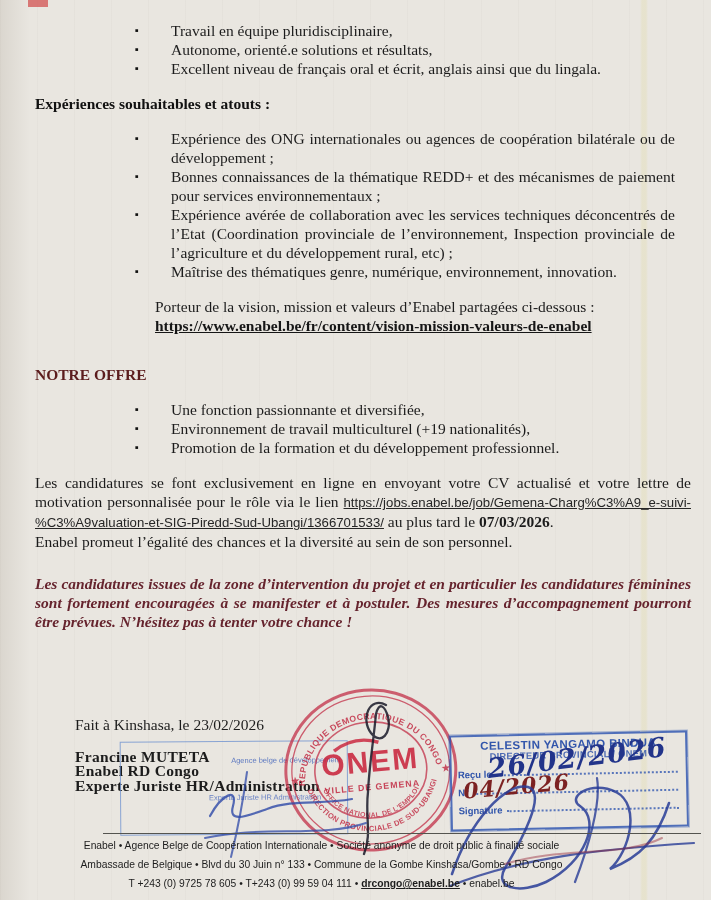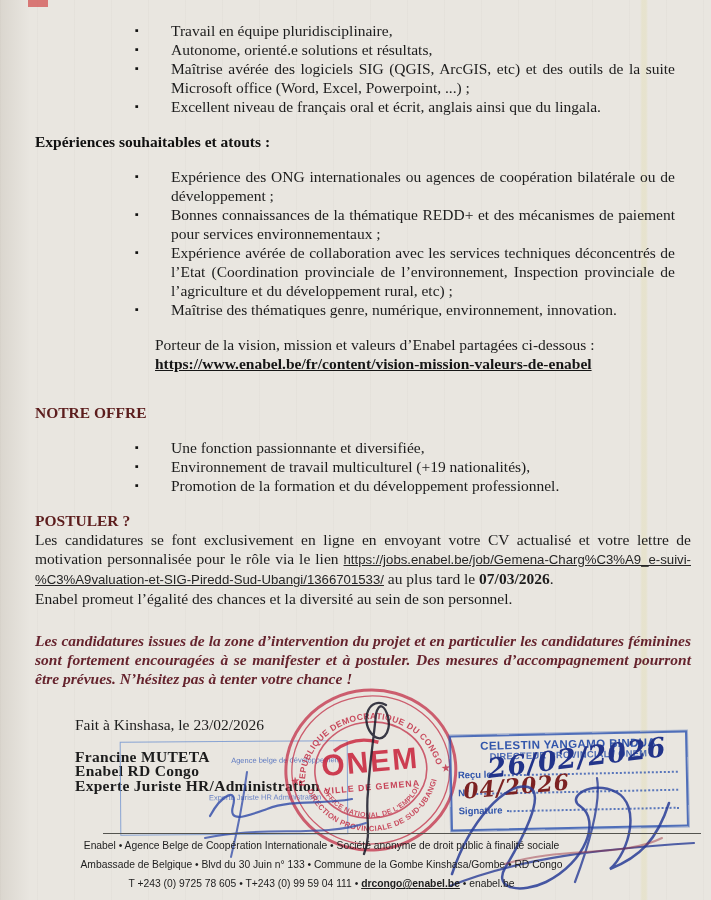--- a/index.html
+++ b/index.html
@@ -61,21 +61,20 @@
 </head>
 <body>
 
 <div class="page">
   <div class="scan-mark"></div>
 
   <div class="content">
     <ul class="blist">
       <li>Travail en équipe pluridisciplinaire,</li>
       <li>Autonome, orienté.e solutions et résultats,</li>
-      <li>Maîtrise avérée des logiciels SIG (QGIS, ArcGIS, etc) et des outils de la suite Microsoft office (Word, Excel, Powerpoint, ...) ;</li>
       <li>Excellent niveau de français oral et écrit, anglais ainsi que du lingala.</li>
     </ul>
 
     <h3>Expériences souhaitables et atouts :</h3>
     <ul class="blist">
       <li>Expérience des ONG internationales ou agences de coopération bilatérale ou de développement ;</li>
       <li>Bonnes connaissances de la thématique REDD+ et des mécanismes de paiement pour services environnementaux ;</li>
       <li>Expérience avérée de collaboration avec les services techniques déconcentrés de l’Etat (Coordination provinciale de l’environnement, Inspection provinciale de l’agriculture et du développement rural, etc) ;</li>
       <li>Maîtrise des thématiques genre, numérique, environnement, innovation.</li>
     </ul>
@@ -85,21 +84,20 @@
       <span class="porteur-link">https://www.enabel.be/fr/content/vision-mission-valeurs-de-enabel</span>
     </div>
 
     <h3 class="maroon offre">NOTRE OFFRE</h3>
     <ul class="blist">
       <li>Une fonction passionnante et diversifiée,</li>
       <li>Environnement de travail multiculturel (+19 nationalités),</li>
       <li>Promotion de la formation et du développement professionnel.</li>
     </ul>
 
-    <h3 class="maroon postuler">POSTULER ?</h3>
     <p class="body"><span>Les candidatures se font exclusivement en ligne en envoyant votre CV actualisé et votre lettre de motivation personnalisée pour le rôle via le lien </span><span class="joblink">https://jobs.enabel.be/job/Gemena-Charg%C3%A9_e-suivi-%C3%A9valuation-et-SIG-Piredd-Sud-Ubangi/1366701533/</span><span> au plus tard le </span><span class="bold">07/03/2026</span><span>.</span></p>
     <p class="body">Enabel promeut l’égalité des chances et la diversité au sein de son personnel.</p>
 
     <p class="italic-note">Les candidatures issues de la zone d’intervention du projet et en particulier les candidatures féminines sont fortement encouragées à se manifester et à postuler. Des mesures d’accompagnement pourront être prévues. N’hésitez pas à tenter votre chance !</p>
   </div>
 
   <div class="sig-date">Fait à Kinshasa, le 23/02/2026</div>
   <div class="sig-line" style="top:748px;">Francine MUTETA</div>
   <div class="sig-line" style="top:777px;">Experte Juriste HR/Administration</div>
   <div class="sig-line" style="top:762px;font-family:Liberation Serif, serif;">Enabel RD Congo</div>

